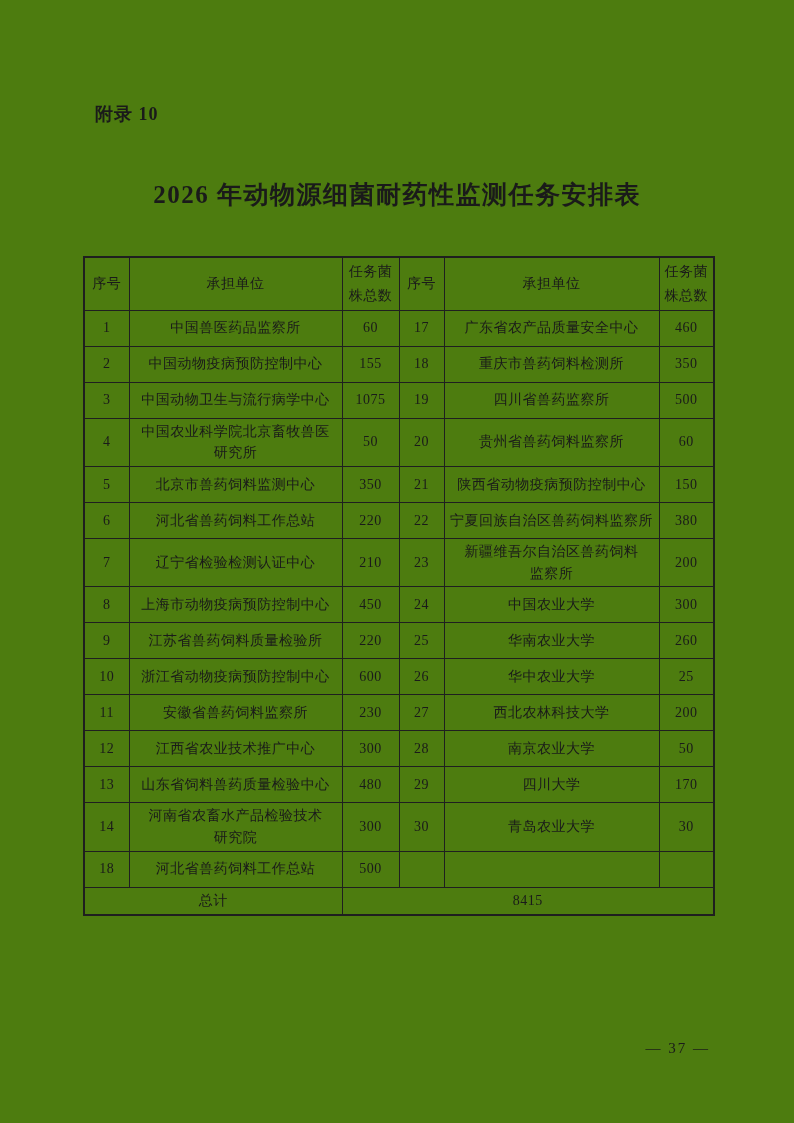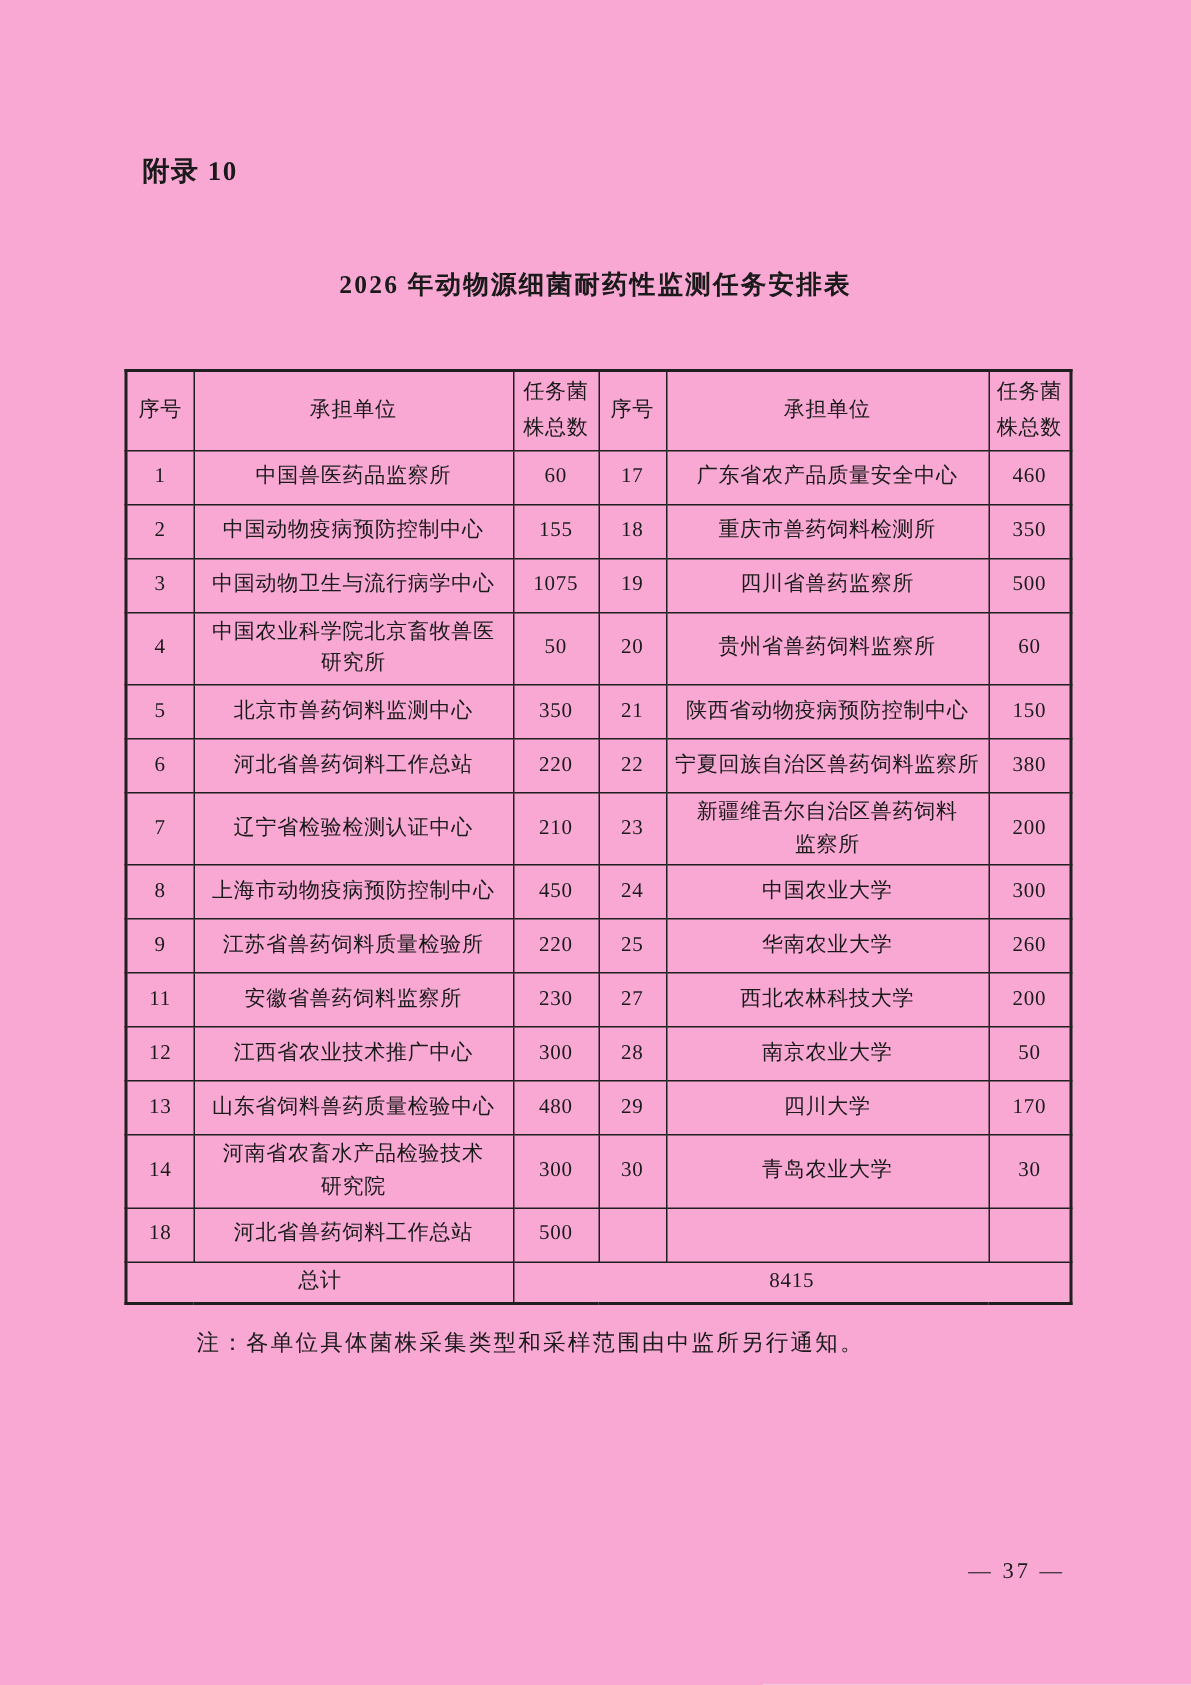--- a/index.html
+++ b/index.html
@@ -5,34 +5,34 @@
   * { box-sizing: border-box; margin: 0; padding: 0; }
   html, body { background: #e8e8e8; }
   body {
     width: 794px; height: 1123px; margin: 0 auto;
     font-family: "Liberation Serif", "DejaVu Serif", serif;
     color: #1a1a1a;
   }
   .page {
     position: relative;
     width: 794px; height: 1123px;
-    background: #f9a8d4;
+    background: #4d7c0f;
     overflow: hidden;
   }
   .appendix {
     padding-top: 102px;
     margin-left: 95px;
     font-size: 18px;
     font-weight: bold;
     letter-spacing: 1px;
   }
   .doc-title {
     margin-top: 52px;
     text-align: center;
-    font-size: 17px;
+    font-size: 25px;
     font-weight: bold;
     letter-spacing: 1.5px;
   }
   table.task-table {
     margin: 45px 0 0 83px;
     width: 630px;
     border-collapse: collapse;
     table-layout: fixed;
     border: 2px solid #1f1f1f;
   }
@@ -168,20 +168,28 @@
         </tr>
         <tr class="data-row">
           <td>9</td>
           <td>江苏省兽药饲料质量检验所</td>
           <td>220</td>
           <td>25</td>
           <td>华南农业大学</td>
           <td>260</td>
         </tr>
         <tr class="data-row">
+          <td>10</td>
+          <td>浙江省动物疫病预防控制中心</td>
+          <td>600</td>
+          <td>26</td>
+          <td>华中农业大学</td>
+          <td>25</td>
+        </tr>
+        <tr class="data-row">
           <td>11</td>
           <td>安徽省兽药饲料监察所</td>
           <td>230</td>
           <td>27</td>
           <td>西北农林科技大学</td>
           <td>200</td>
         </tr>
         <tr class="data-row">
           <td>12</td>
           <td>江西省农业技术推广中心</td>
@@ -217,17 +225,16 @@
         </tr>
       </tbody>
     <tfoot>
       <tr class="total-row">
         <td colspan="2">总计</td>
         <td colspan="4">8415</td>
       </tr>
     </tfoot>
   </table>
 
-  <div class="note">注：各单位具体菌株采集类型和采样范围由中监所另行通知。</div>
 
   <div class="page-number">— 37 —</div>
 
 </div>
 
 </body></html>

